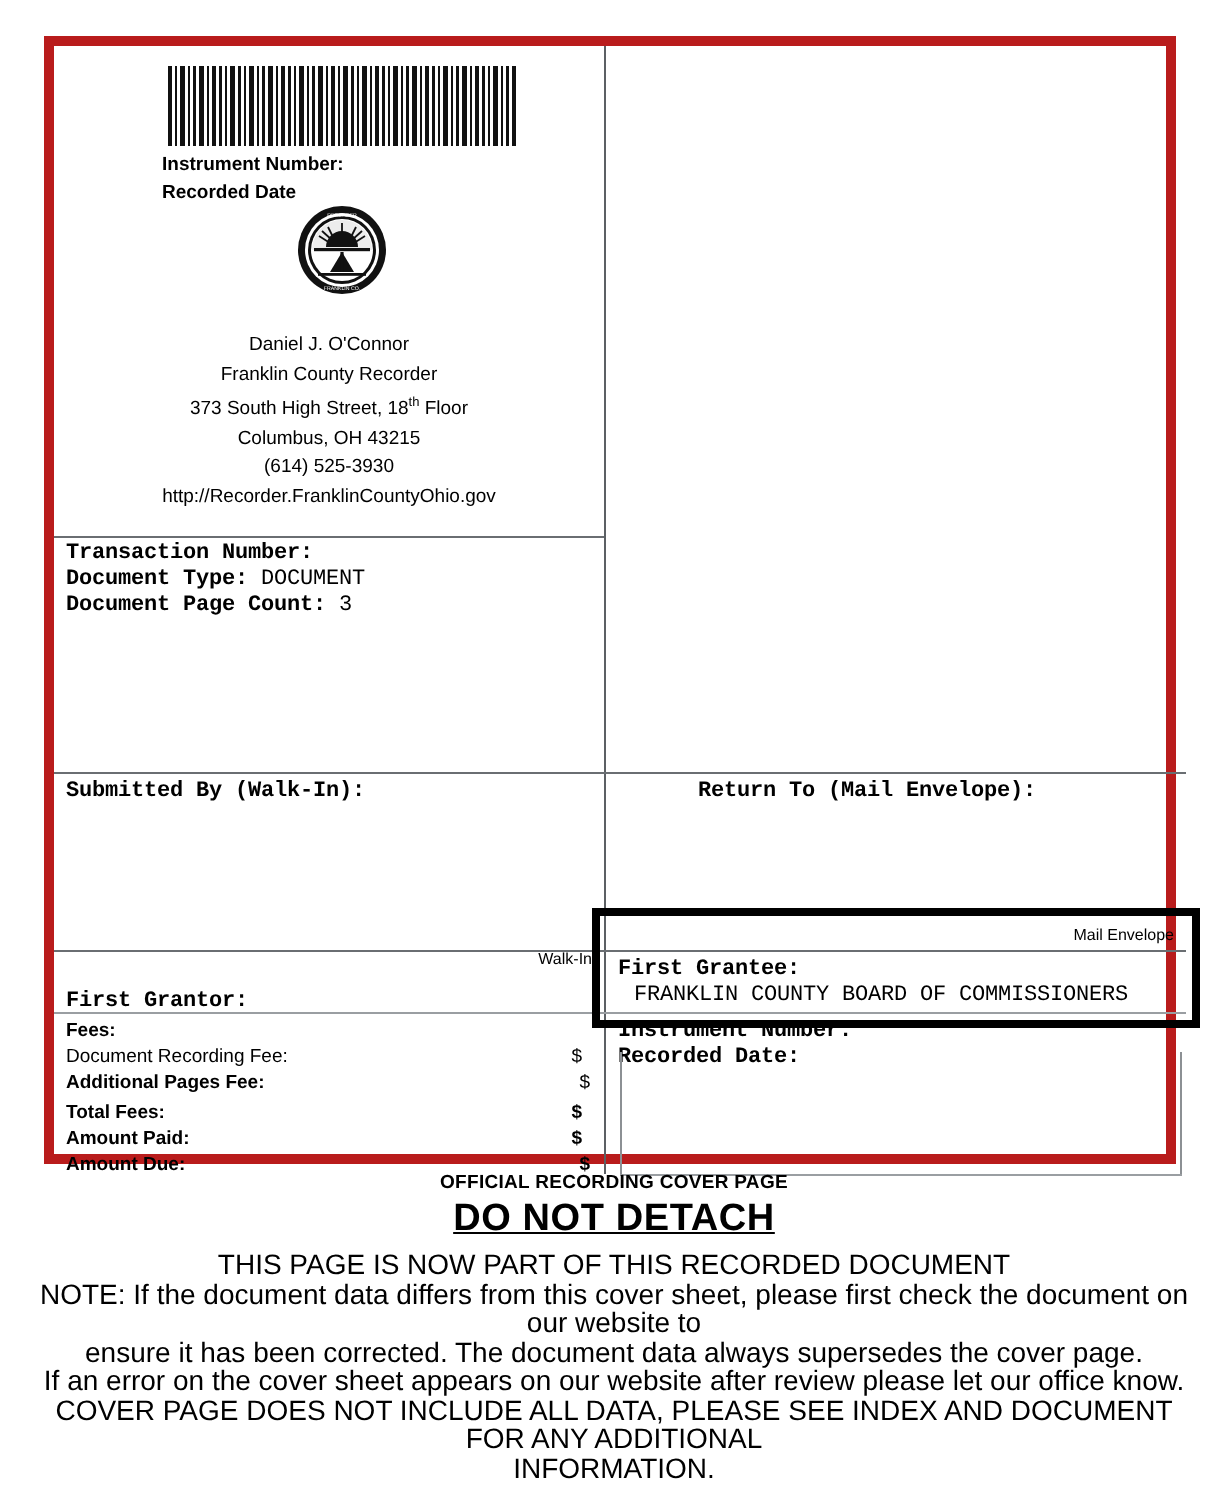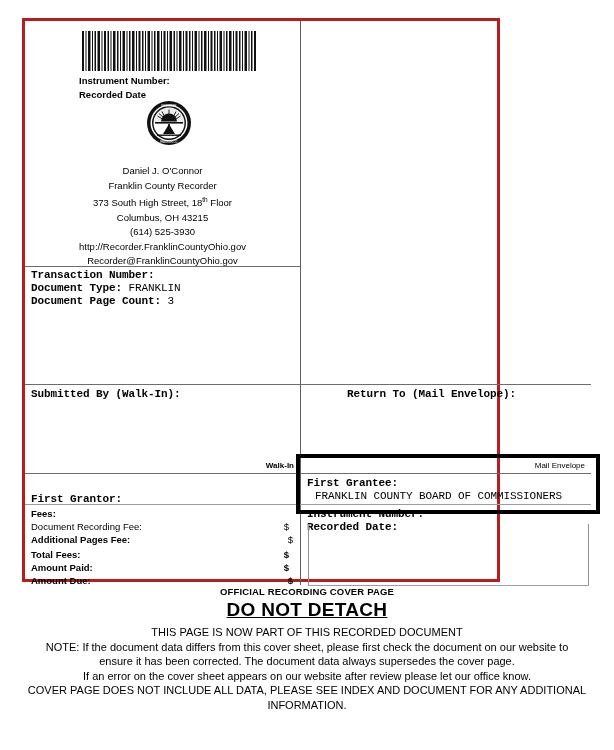--- a/index.html
+++ b/index.html
@@ -14,23 +14,23 @@
     font-family: "Liberation Sans", sans-serif;
     color: #000000;
     overflow: hidden;
   }
 
   
   .page-frame {
     position: absolute;
     left: 22px;
     top: 18px;
-    width: 478px;
+    width: 566px;
     height: 564px;
-    border: 3px solid #b91c1c;
+    border: 5px solid #b91c1c;
     box-sizing: border-box;
   }
 
   
   .col-divider {
     position: absolute;
     left: 275px;
     top: 0;
     width: 1px;
     height: 564px;
@@ -156,21 +156,21 @@
     margin-bottom: 2px;
   }
   .f-detach {
     font-size: 19px;
     font-weight: bold;
     text-decoration: underline;
     letter-spacing: 0.3px;
     margin: 1px 0 4px 0;
   }
   .f-line {
-    font-size: 11px;
+    font-size: 14px;
     line-height: 14.5px;
     padding: 0 14px;
   }
 </style>
 </head>
 <body>
 
 <div class="page-frame">
 
   <div class="col-divider"></div>
@@ -276,42 +276,41 @@
 
   <div class="center-col" style="top:143px;">
     <div>Daniel J. O'Connor</div>
     <div>Franklin County Recorder</div>
     <div>
       <span>373 South High Street, 18</span><sup style="font-size:6.5px;">th</sup><span> Floor</span>
     </div>
     <div>Columbus, OH 43215</div>
     <div>(614) 525-3930</div>
     <div>http://Recorder.FranklinCountyOhio.gov</div>
-    <div>Recorder@FranklinCountyOhio.gov</div>
   </div>
 
   <div class="hrule" style="left:0; top:245px; width:275px;"></div>
 
   <div class="txt bold" style="left:6px; top:248px;">
     <span>Transaction Number:</span>
     <span style="font-weight:normal;"></span>
   </div>
   <div class="txt bold" style="left:6px; top:261px;">
     <span>Document Type:</span>
-    <span style="font-weight:normal;">FRANKLIN</span>
+    <span style="font-weight:normal;">DOCUMENT</span>
   </div>
   <div class="txt bold" style="left:6px; top:274px;">
     <span>Document Page Count:</span>
     <span style="font-weight:normal;">3</span>
   </div>
 
   <div class="hrule" style="left:0; top:363px; width:566px;"></div>
 
   <div class="txt bold" style="left:6px; top:367px;">Submitted By (Walk-In):</div>
-  <div class="tag-right" style="left:0; top:440px; width:269px;font-weight:bold;">Walk-In</div>
+  <div class="tag-right" style="left:0; top:452px; width:269px;">Walk-In</div>
 
   <div class="txt bold" style="left:282px; top:367px;margin-left:40px;">Return To (Mail Envelope):</div>
   <div class="tag-right" style="left:282px; top:440px; width:278px;">Mail Envelope</div>
 
   <div class="hrule" style="left:0; top:452px; width:566px;"></div>
 
   <div class="txt bold" style="left:6px; top:472px;">First Grantor:</div>
   <div class="txt" style="left:16px; top:469px;"></div>
 
   <div class="txt bold" style="left:282px; top:456px;">First Grantee:</div>

